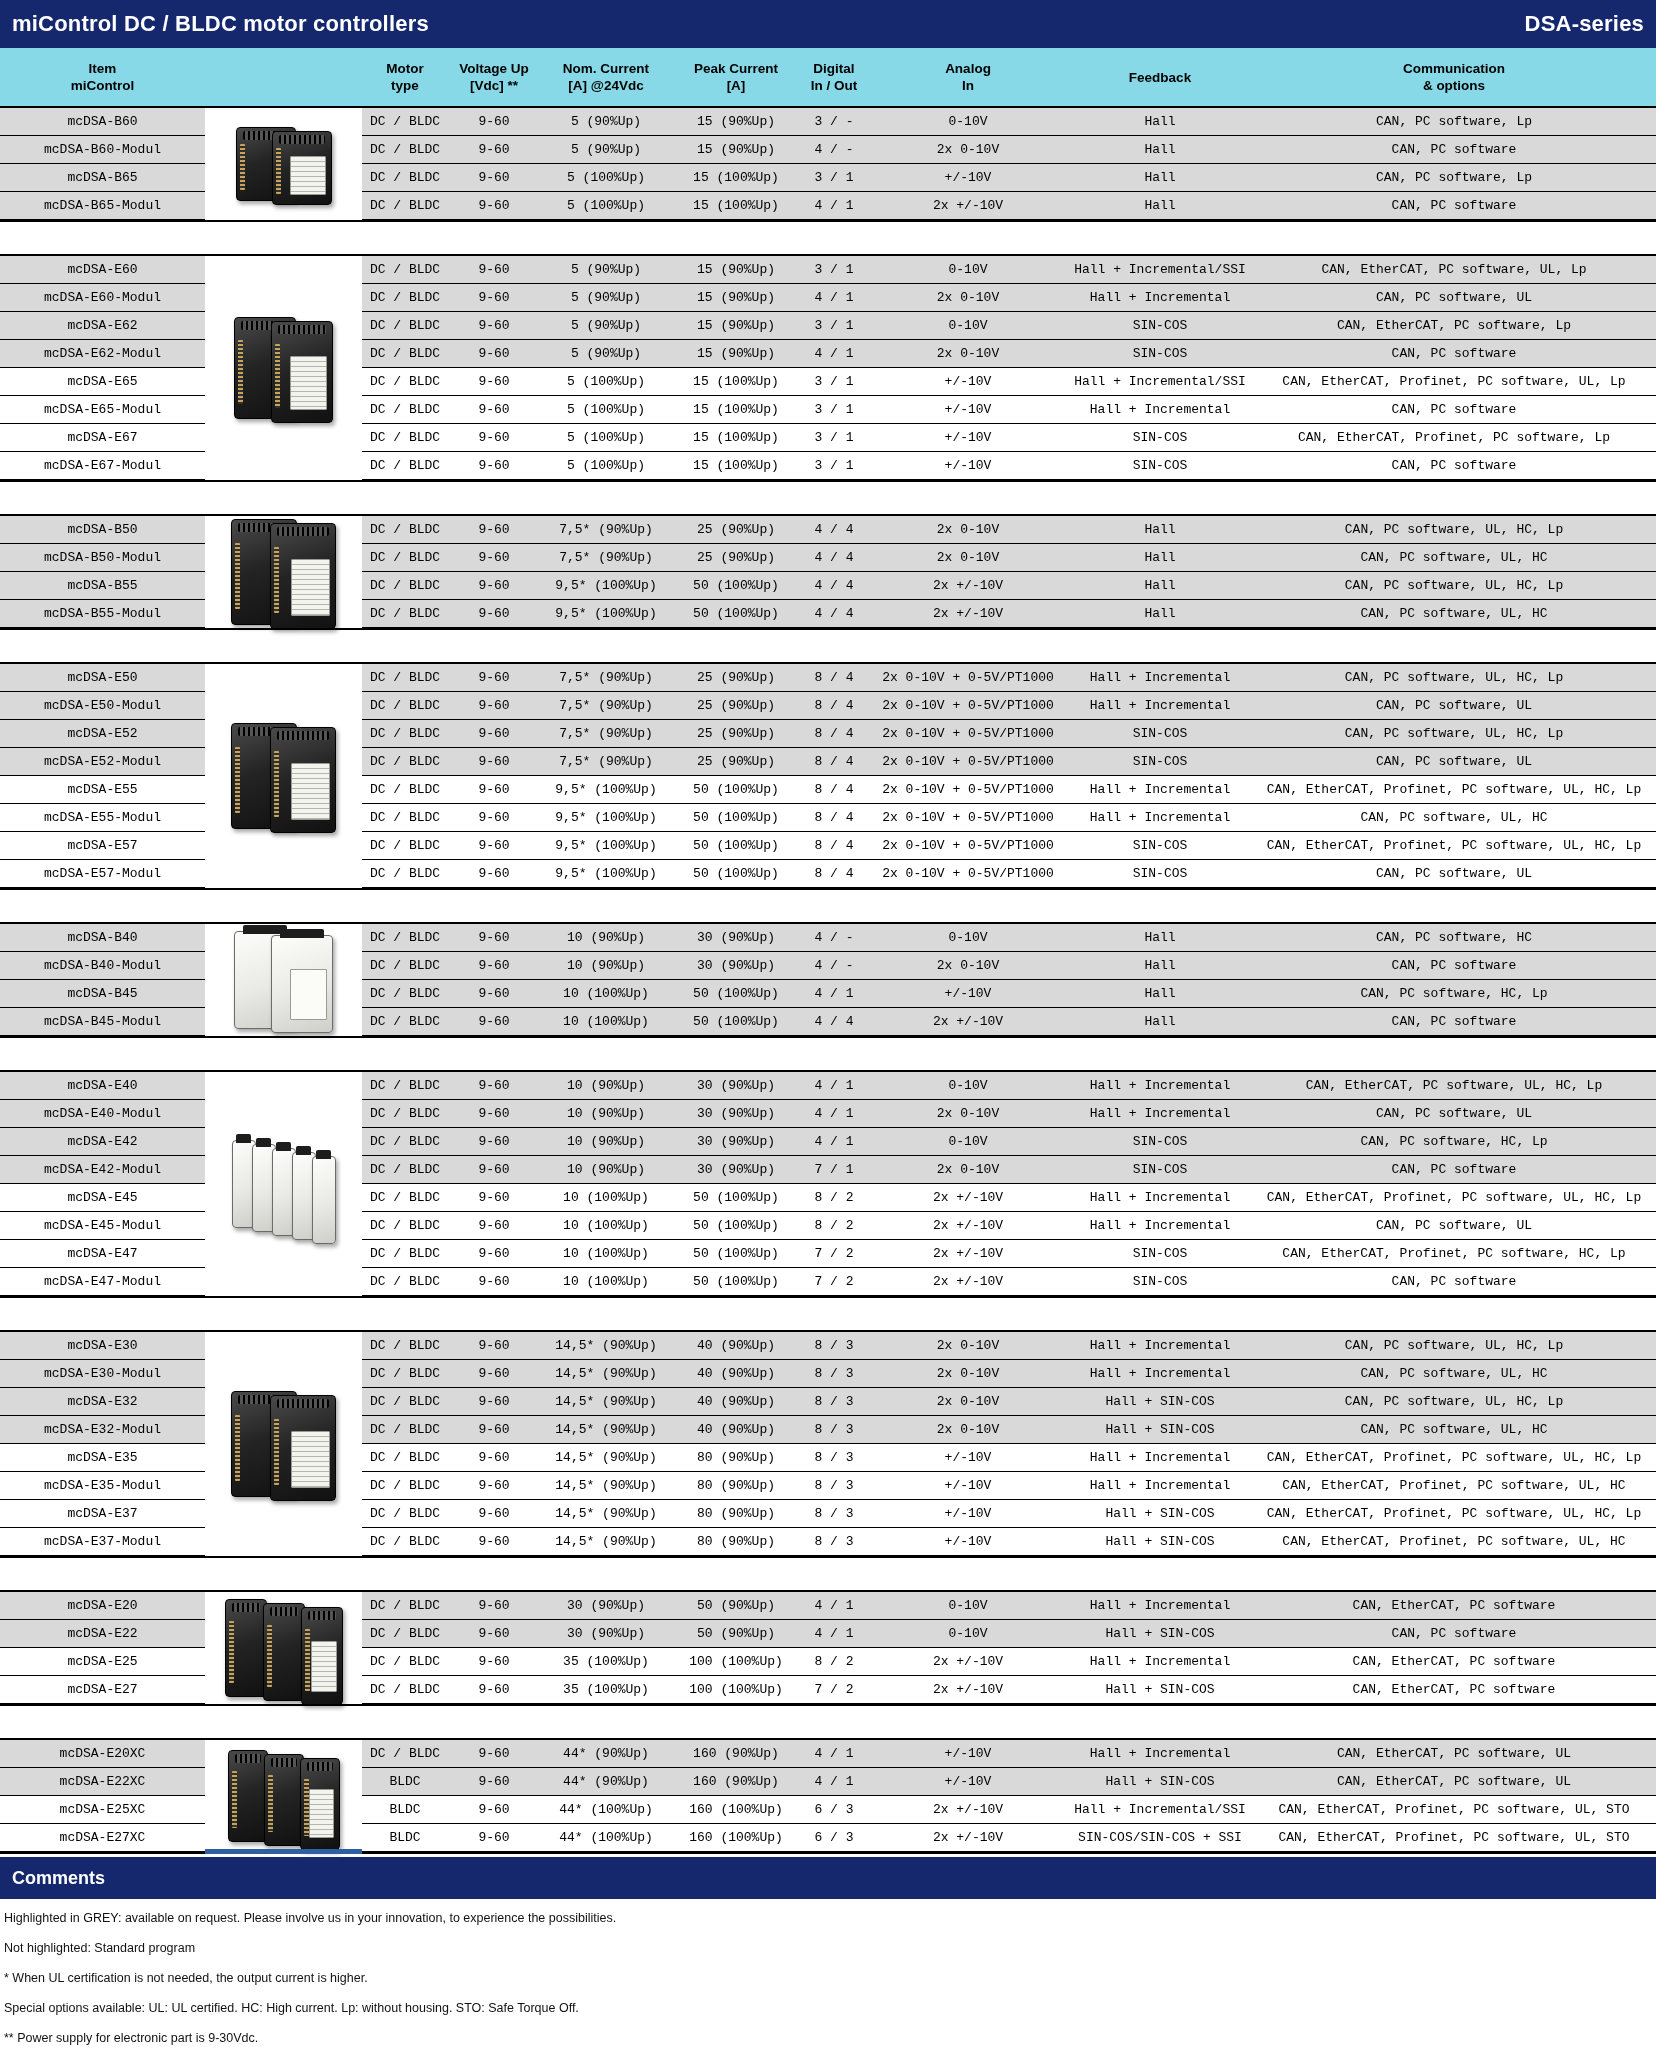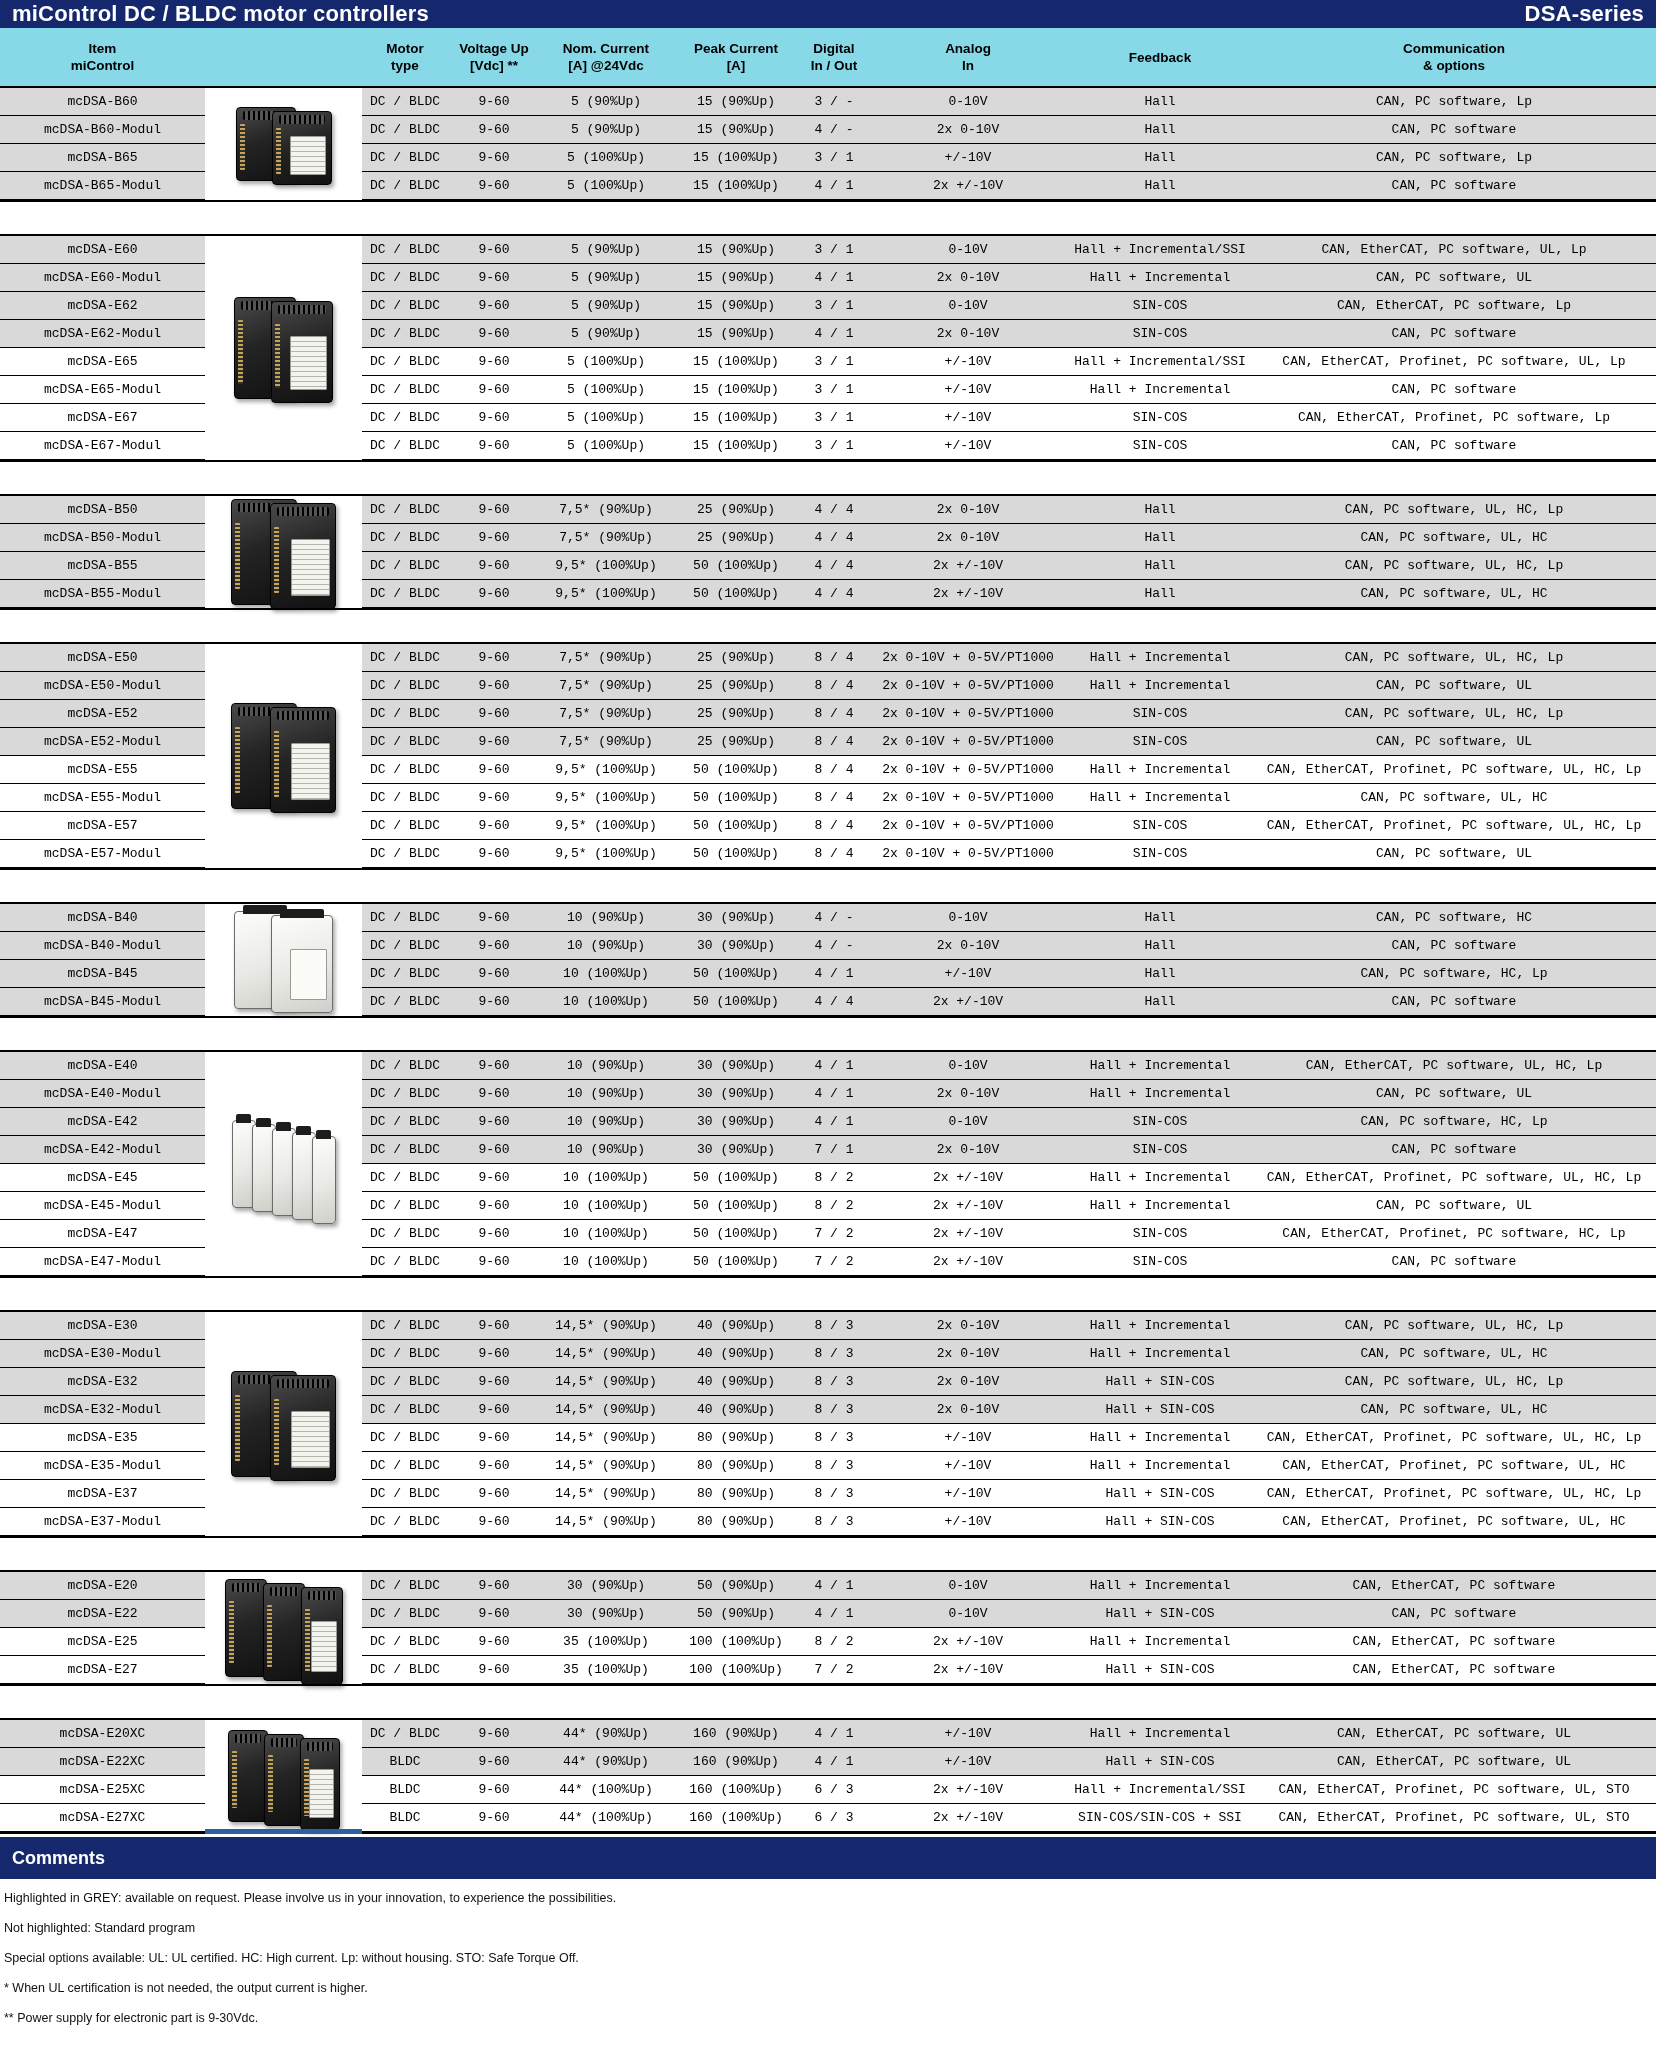--- a/index.html
+++ b/index.html
@@ -4,21 +4,21 @@
 <style>
   html,body{margin:0;padding:0;background:#fff;}
   .page{
     position:relative;
     width:1656px;height:2047px;
     font-family:"Liberation Sans",sans-serif;
     color:#000;background:#fff;overflow:hidden;
   }
   
   .titlebar{
-    height:28px;background:var(--navy);
+    height:48px;background:var(--navy);
     display:flex;align-items:center;justify-content:space-between;
     padding:0 12px;box-sizing:border-box;
   }
   .titlebar .t{color:#fff;font-weight:bold;font-size:22px;letter-spacing:.2px;}
   
   .colheader{
     display:grid;grid-template-columns:var(--cols);
     background:var(--cyan);height:58px;align-items:center;
   }
   .colheader .hc{text-align:center;font-weight:bold;font-size:13.5px;line-height:17px;}
@@ -864,17 +864,17 @@
         </div>
       </div>
     </div>
 
   <div class="comments-bar">
     <span>Comments</span>
   </div>
   <div id="commentlines">
       <div class="comment-line">Highlighted in GREY: available on request. Please involve us in your innovation, to experience the possibilities.</div>
       <div class="comment-line">Not highlighted: Standard program</div>
+      <div class="comment-line">* When UL certification is not needed, the output current is higher.</div>
       <div class="comment-line">Special options available: UL: UL certified. HC: High current. Lp: without housing. STO: Safe Torque Off.</div>
-      <div class="comment-line">* When UL certification is not needed, the output current is higher.</div>
       <div class="comment-line">** Power supply for electronic part is 9-30Vdc.</div>
     </div>
 </div>
 
 </body></html>

